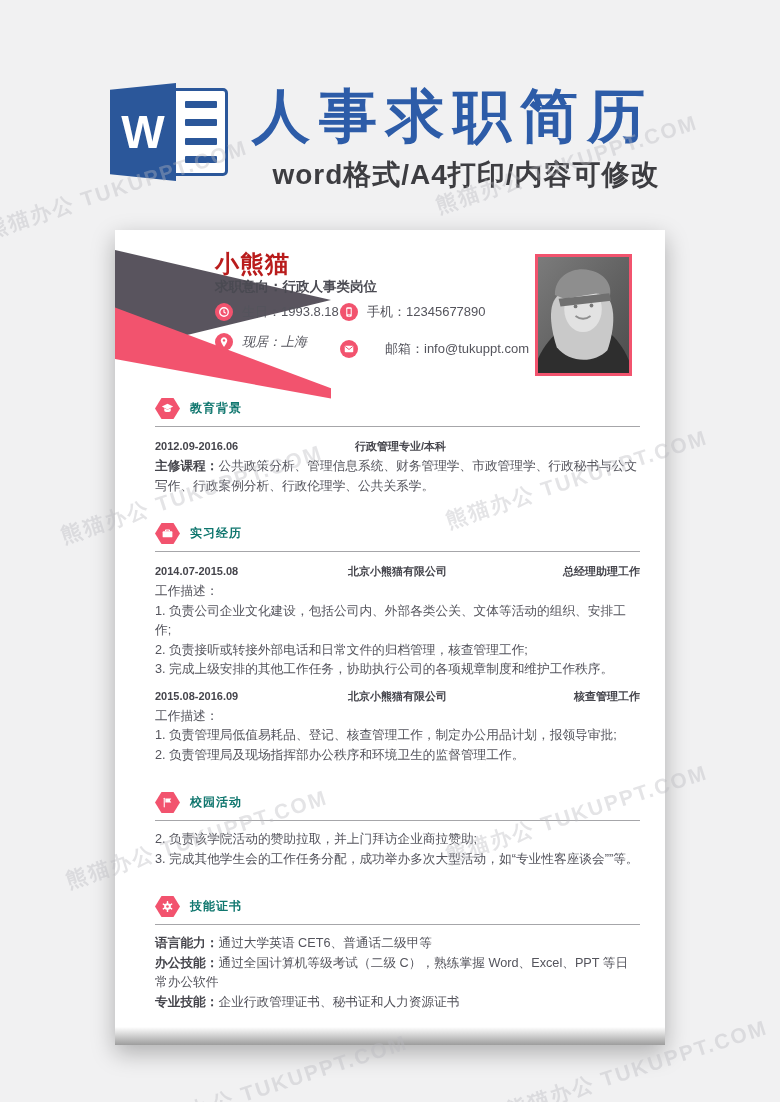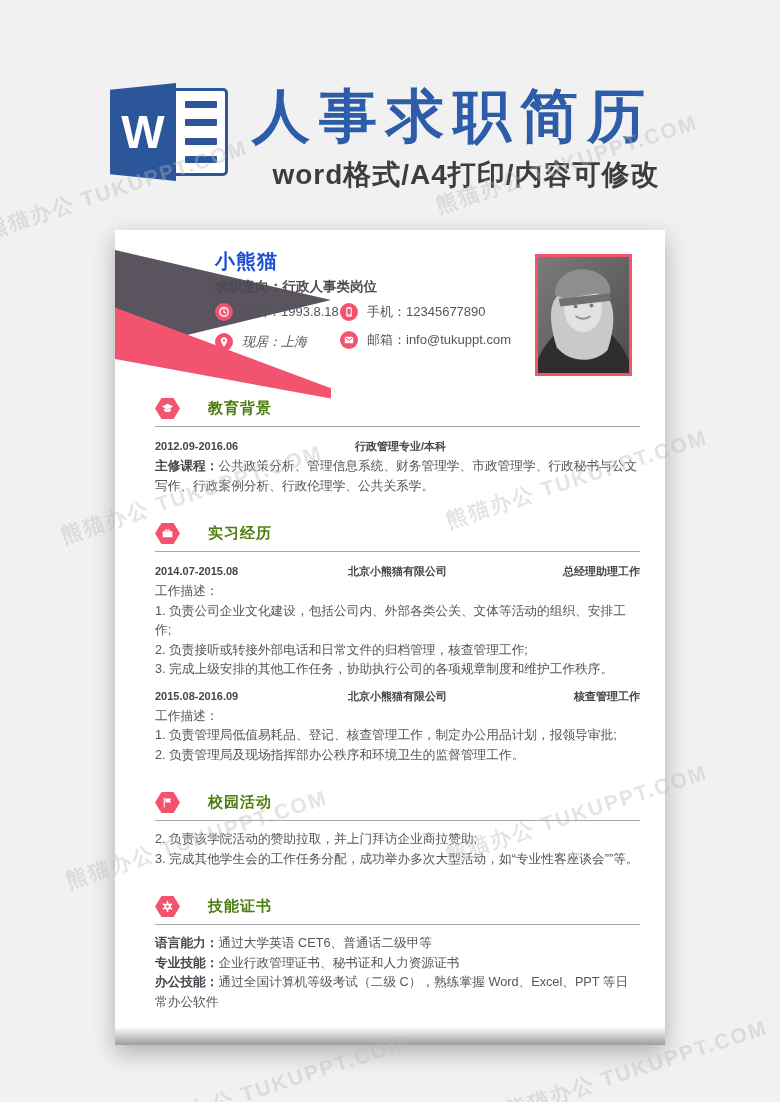--- a/index.html
+++ b/index.html
@@ -69,21 +69,21 @@
     filter:drop-shadow(2px 4px 4px rgba(0,0,0,.35));
   }
   .page-bottom-shade{
     position:absolute; left:0; bottom:0; width:100%; height:18px;
     background:linear-gradient(to bottom, rgba(160,160,160,0), rgba(140,140,140,.85));
   }
 
   
   .p-name{
     position:absolute; left:100px; top:18px;
-    font-size:20px; font-weight:bold; color:#1d4ed8; letter-spacing:1px;
+    font-size:24px; font-weight:bold; color:#b91c1c; letter-spacing:1px;
   }
   .p-objective{
     position:absolute; left:100px; top:48px;
     font-size:13.5px; font-weight:bold; color:#4a4a52;
   }
   .contact{ position:absolute; display:flex; align-items:center; }
   .contact .cicon{
     width:18px; height:18px; border-radius:50%; background:#f2536e;
     display:inline-flex; align-items:center; justify-content:center; flex:0 0 18px;
   }
@@ -98,21 +98,21 @@
   
   .content{ position:absolute; left:40px; top:168px; width:485px; }
   .section{ margin-bottom:27px; }
   .sec-head{ display:flex; align-items:center; }
   .badge{
     width:25px; height:21px; background:#f2536e;
     clip-path:polygon(26% 0, 74% 0, 100% 50%, 74% 100%, 26% 100%, 0 50%);
     display:flex; align-items:center; justify-content:center; flex:0 0 25px;
   }
   .badge svg{ width:13px; height:13px; }
-  .sec-title{ margin-left:28px; font-size:15px; font-weight:bold; color:#4d7c0f; letter-spacing:1px; }
+  .sec-title{ margin-left:10px; font-size:12px; font-weight:bold; color:#0f766e; letter-spacing:1px; }
   .sec-rule{ height:1px; background:#a6a6a9; margin-top:7px; }
   .sec-body{ margin-top:9px; }
 
   .row3{ display:flex; font-size:11px; font-weight:bold; color:#45454c; line-height:21px; }
   .row3 .c1{ width:30%; }
   .row3 .c2{ width:40%; text-align:center; }
   .row3 .c3{ width:30%; text-align:right; }
 
   p.body, li.body{ font-size:12.7px; line-height:19.5px; color:#54545c; }
   .lbl{ font-weight:bold; color:#45454c; }
@@ -177,21 +177,21 @@
     </div>
     <div class="contact" style="left:100px; top:103px;font-style:italic;">
       <span class="cicon">
         <svg viewBox="0 0 24 24">
             <path d="M12 2.5c-3.7 0-6.4 2.7-6.4 6.3 0 4.6 6.4 12.7 6.4 12.7s6.4-8.1 6.4-12.7c0-3.6-2.7-6.3-6.4-6.3z" fill="#fff"></path>
             <circle cx="12" cy="8.8" r="2.4" fill="#f2536e"></circle>
           </svg>
       </span>
       <span class="ctext">现居：上海</span>
     </div>
-    <div class="contact" style="left:225px; top:101px;">
+    <div class="contact" style="left:225px; top:110px;gap:18px;">
       <span class="cicon">
         <svg viewBox="0 0 24 24">
             <rect x="3.5" y="5.5" width="17" height="13" rx="1.6" fill="#fff"></rect>
             <path d="M4.5 7l7.5 6 7.5-6" fill="none" stroke="#f2536e" stroke-width="2"></path>
           </svg>
       </span>
       <span class="ctext">邮箱：info@tukuppt.com</span>
     </div>
 
     <div class="photo">
@@ -303,22 +303,22 @@
                 <circle cx="12" cy="12" r="6.2"></circle>
               </g>
               <circle cx="12" cy="12" r="2.4" fill="#f2536e"></circle>
             </svg>
           </span>
           <span class="sec-title">技能证书</span>
         </div>
         <div class="sec-rule"></div>
         <div class="sec-body">
           <p class="body"><span class="lbl">语言能力：</span><span>通过大学英语 CET6、普通话二级甲等</span></p>
+          <p class="body"><span class="lbl">办公技能：</span><span>通过全国计算机等级考试（二级 C），熟练掌握 Word、Excel、PPT 等日常办公软件</span></p>
           <p class="body"><span class="lbl">专业技能：</span><span>企业行政管理证书、秘书证和人力资源证书</span></p>
-          <p class="body"><span class="lbl">办公技能：</span><span>通过全国计算机等级考试（二级 C），熟练掌握 Word、Excel、PPT 等日常办公软件</span></p>
         </div>
       </section>
 
     </div>
 
     <div class="page-bottom-shade"></div>
   </main>
 
 </div>
 

